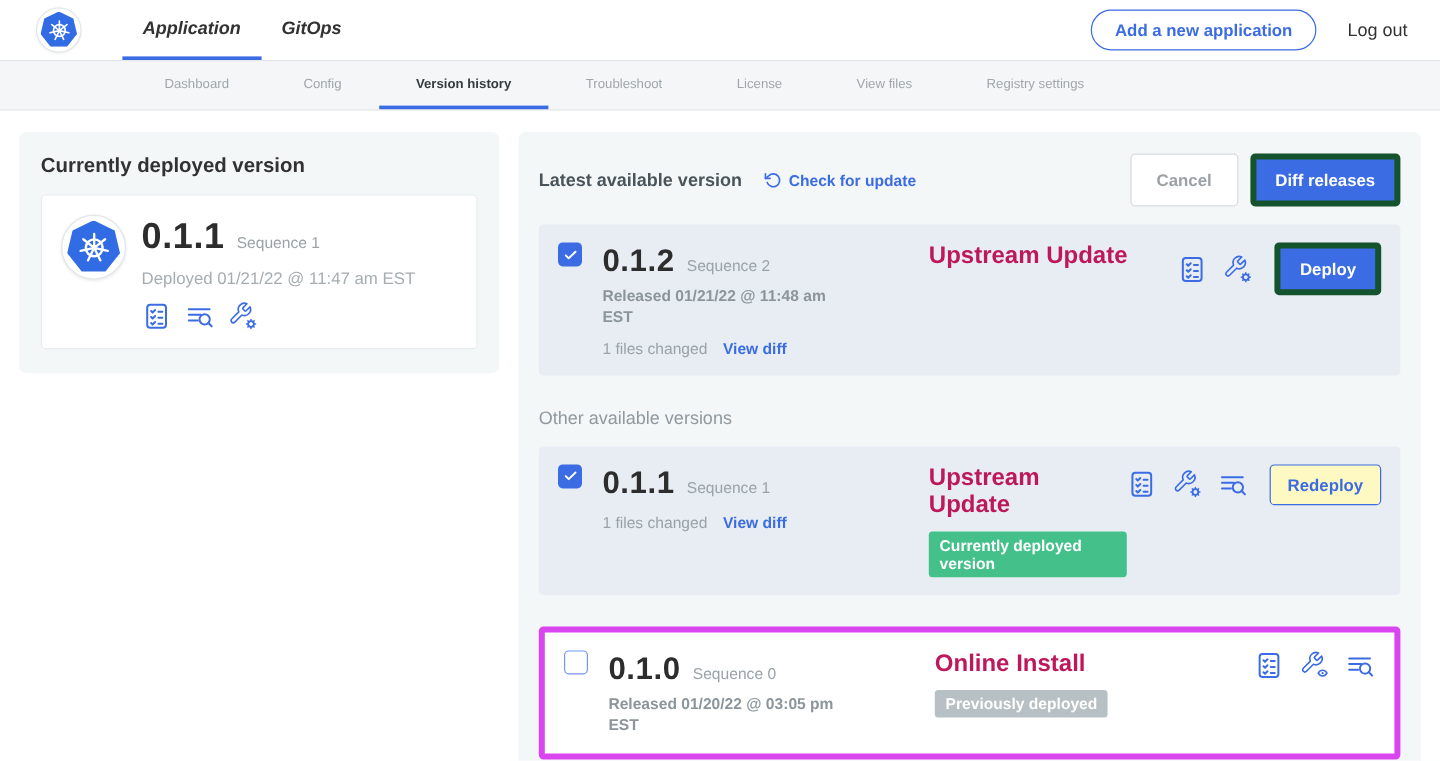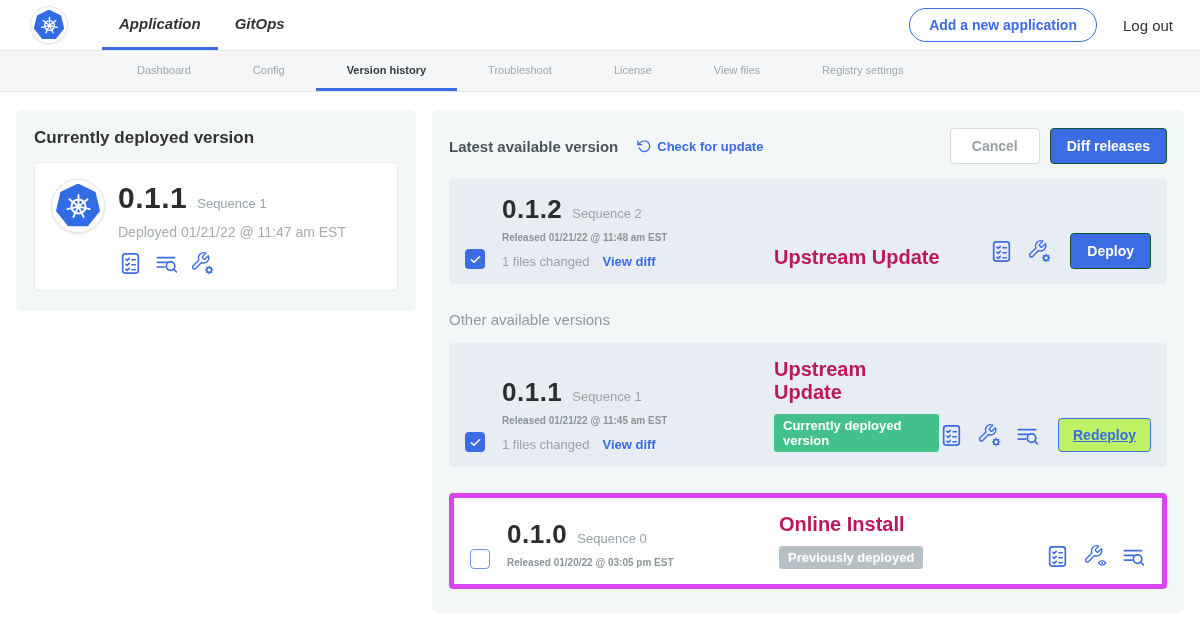--- a/index.html
+++ b/index.html
@@ -53,33 +53,33 @@
   .panel { flex:1; background:#f4f7f8; border-radius:6px; padding:18px 17px 24px; }
   .panel-head { display:flex; align-items:center; }
   .panel-title { font-size:15px; font-weight:700; color:#4a555b; }
   .head-link { display:flex; align-items:center; gap:5px; color:#3b6ce4; font-size:13px; font-weight:700; cursor:pointer; }
   .head-link svg { width:16px; height:16px; }
   .head-link.first { margin-left:18px; }
   .head-link.second { margin-left:26px; }
   .head-buttons { margin-left:auto; display:flex; gap:10px;padding-left:16px; }
   .btn { font-family:inherit; font-size:14px; font-weight:700; border-radius:4px; padding:9px 16px; cursor:pointer; }
   .btn-cancel { background:#fff; border:1px solid #d6dbdd; color:#9ba1a5; padding:9px 21px; }
-  .btn-primary { background:#3b6ce4; border:1px solid #14532d; color:#fff; }
-  .btn-outline { background:#bef264; border:1px solid #3b6ce4; color:#3b6ce4; padding:8px 14px;text-decoration:underline; }
-
-  .version-row { background:#e7edf2; border-radius:4px; margin-top:15px; padding:15px 16px; display:flex; align-items:flex-end; }
+  .btn-primary { background:#3b6ce4; border:5px solid #14532d; color:#fff; }
+  .btn-outline { background:#fef9c3; border:1px solid #3b6ce4; color:#3b6ce4; padding:8px 14px; }
+
+  .version-row { background:#e7edf2; border-radius:4px; margin-top:15px; padding:15px 16px; display:flex; align-items:flex-start; }
   .version-row.plain { background:#fff; border:5px solid #d946ef;margin-top:26px; }
   .cb { width:20px; height:20px; border-radius:4px; flex:none; margin-right:17px; cursor:pointer;
     display:flex; align-items:center; justify-content:center; }
   .cb.checked { background:#3b6ce4; color:#fff; }
   .cb.checked svg { width:13px; height:13px; stroke-width:3; }
   .cb.unchecked { background:#fff; border:1.5px solid #7496ea; }
   .vinfo { width:232px; flex:none; }
   .vinfo .ver-big { font-size:26px; }
-  .released { font-size:10px; font-weight:700; color:#8b959a; margin-top:6px; line-height:1.3; max-width:196px; }
+  .released { font-size:13px; font-weight:700; color:#8b959a; margin-top:6px; line-height:1.3; max-width:196px; }
   .files-line { margin-top:10px; font-size:13px; color:#9aa3a8; display:flex; gap:13px; align-items:center; }
   .view-diff { color:#3b6ce4; font-weight:700; cursor:pointer; }
   .vsource { flex:1; padding-left:40px; }
   .source-label { font-size:20px; font-weight:700; color:#be185d; }
   .badge { display:inline-block; margin-top:10px; font-size:13px; font-weight:700; color:#fff;
     padding:4px 9px; border-radius:3px; }
   .badge-green { background:#44c18b; }
   .badge-gray  { background:#b7c0c5; }
   .vactions { display:flex; align-items:center; gap:13px; color:#3b6ce4; flex:none; }
   .vactions .btn { margin-left:5px; }
@@ -275,21 +275,20 @@
       <div class="cb checked">
           <svg>
             <use href="#i-check"></use>
           </svg>
         </div>
       <div class="vinfo">
         <div class="ver-line">
           <span class="ver-big">0.1.1</span>
           <span class="seq">Sequence 1</span>
         </div>
-        <div class="released">Released 01/21/22 @ 11:45 am EST</div>
         <div class="files-line">
           <span>1 files changed</span>
           <span class="view-diff">View diff</span>
         </div>
       </div>
       <div class="vsource">
         <div class="source-label">Upstream Update</div>
         <span class="badge badge-green">Currently deployed version</span>
       </div>
       <div class="vactions">

